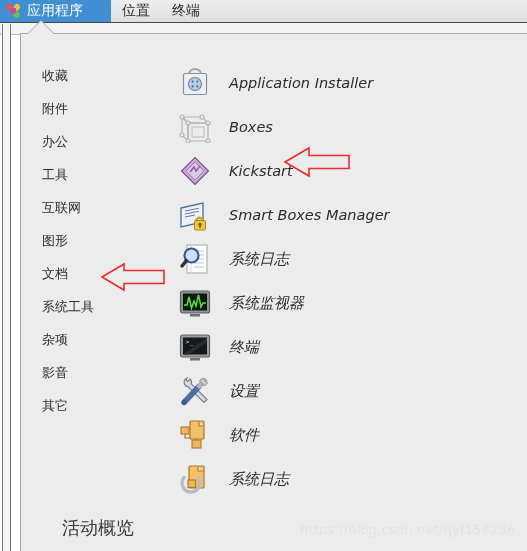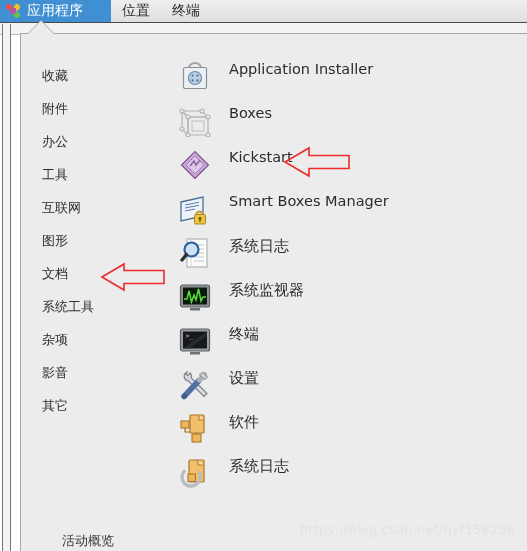--- a/index.html
+++ b/index.html
@@ -137,41 +137,42 @@
   
   .apps {
     position: absolute;
     left: 140px; top: 0;
     width: 360px;
     padding-top: 27px;
   }
   .app-item {
     height: 44px;
     display: flex;
-    align-items: flex-start;
+    align-items: center;
     box-sizing: border-box;
+    font-style: italic;
   }
   .app-icon {
     width: 32px; height: 32px;
     margin-left: 18px; margin-right: 18px;
     flex: none;
     position: relative;
   }
   .app-label {
     font-size: 15px;
     color: #2b2b2b;
     white-space: nowrap;
   }
   .app-label.latin { font-size: 14.5px; }
 
   
   .overview {
     position: absolute;
-    left: 41px; top: 498px;
-    font-size: 13px;
+    left: 41px; top: 482px;
+    font-size: 18px;
     color: #3a3a3a;
   }
 
   
   .arrow { position: absolute; }
   .arrow-kickstart { left: 283px; top: 143px; }
   .arrow-systools  { left: 100px; top: 259px; }
 
   
   .watermark {

